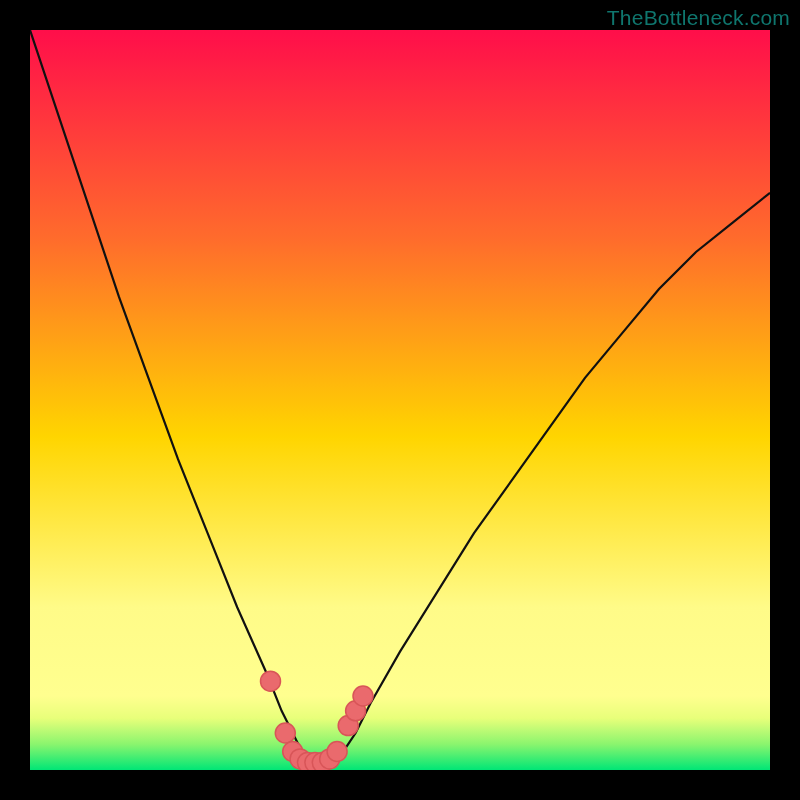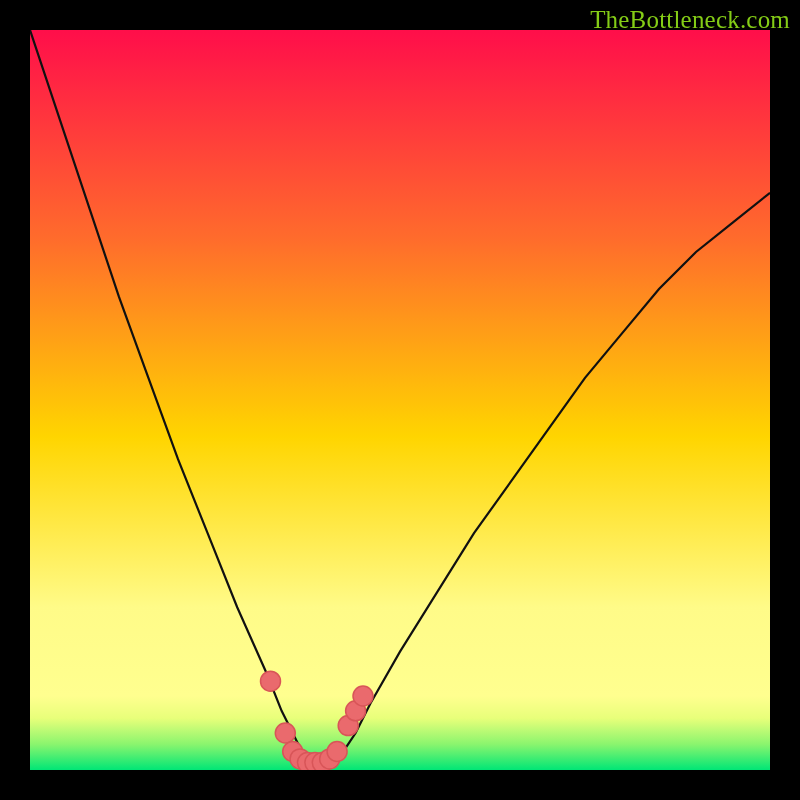--- a/index.html
+++ b/index.html
@@ -2,23 +2,23 @@
 <html><head>
 <meta charset="utf-8">
 <style>
   * { margin: 0; padding: 0; box-sizing: border-box; }
   html, body { width: 800px; height: 800px; overflow: hidden; }
   body { background: #000; position: relative; }
   .watermark {
     position: absolute;
     top: 6px;
     right: 10px;
-    color: #84cc16;
-    font-family: Liberation Serif, serif;
-    font-size: 25px;
+    color: #0f766e;
+    font-family: Liberation Sans, sans-serif;
+    font-size: 21px;
     font-weight: 500;
     letter-spacing: 0.2px;
     z-index: 10;
   }
   .frame {
     position: absolute;
     left: 30px;
     top: 30px;
     width: 740px;
     height: 740px;

